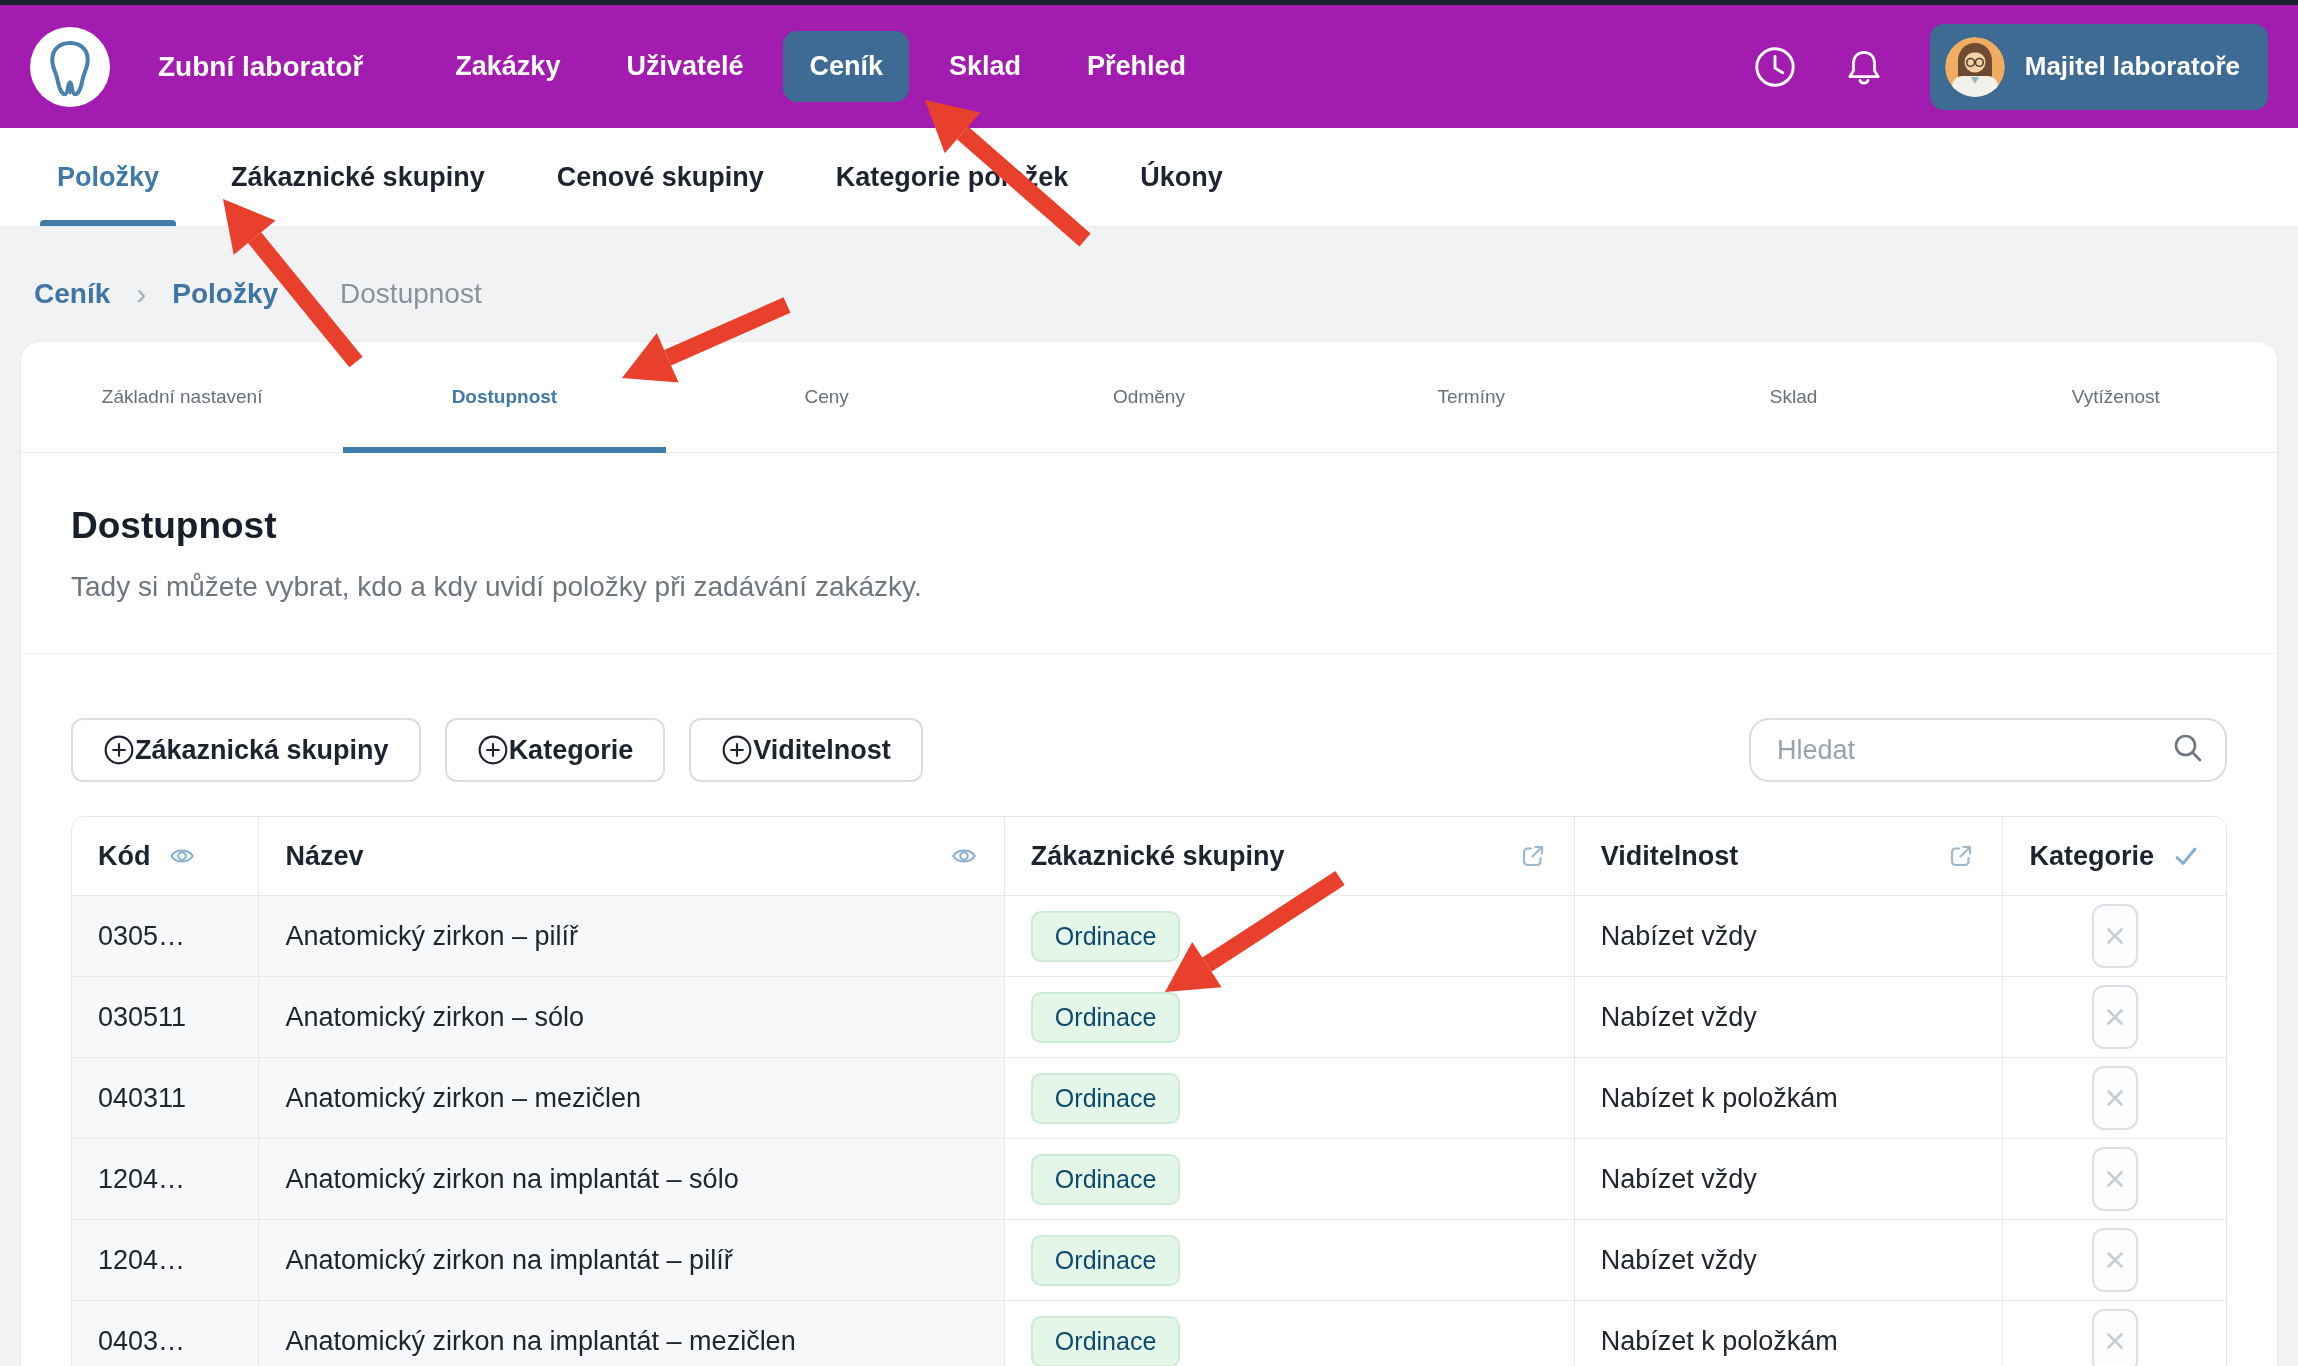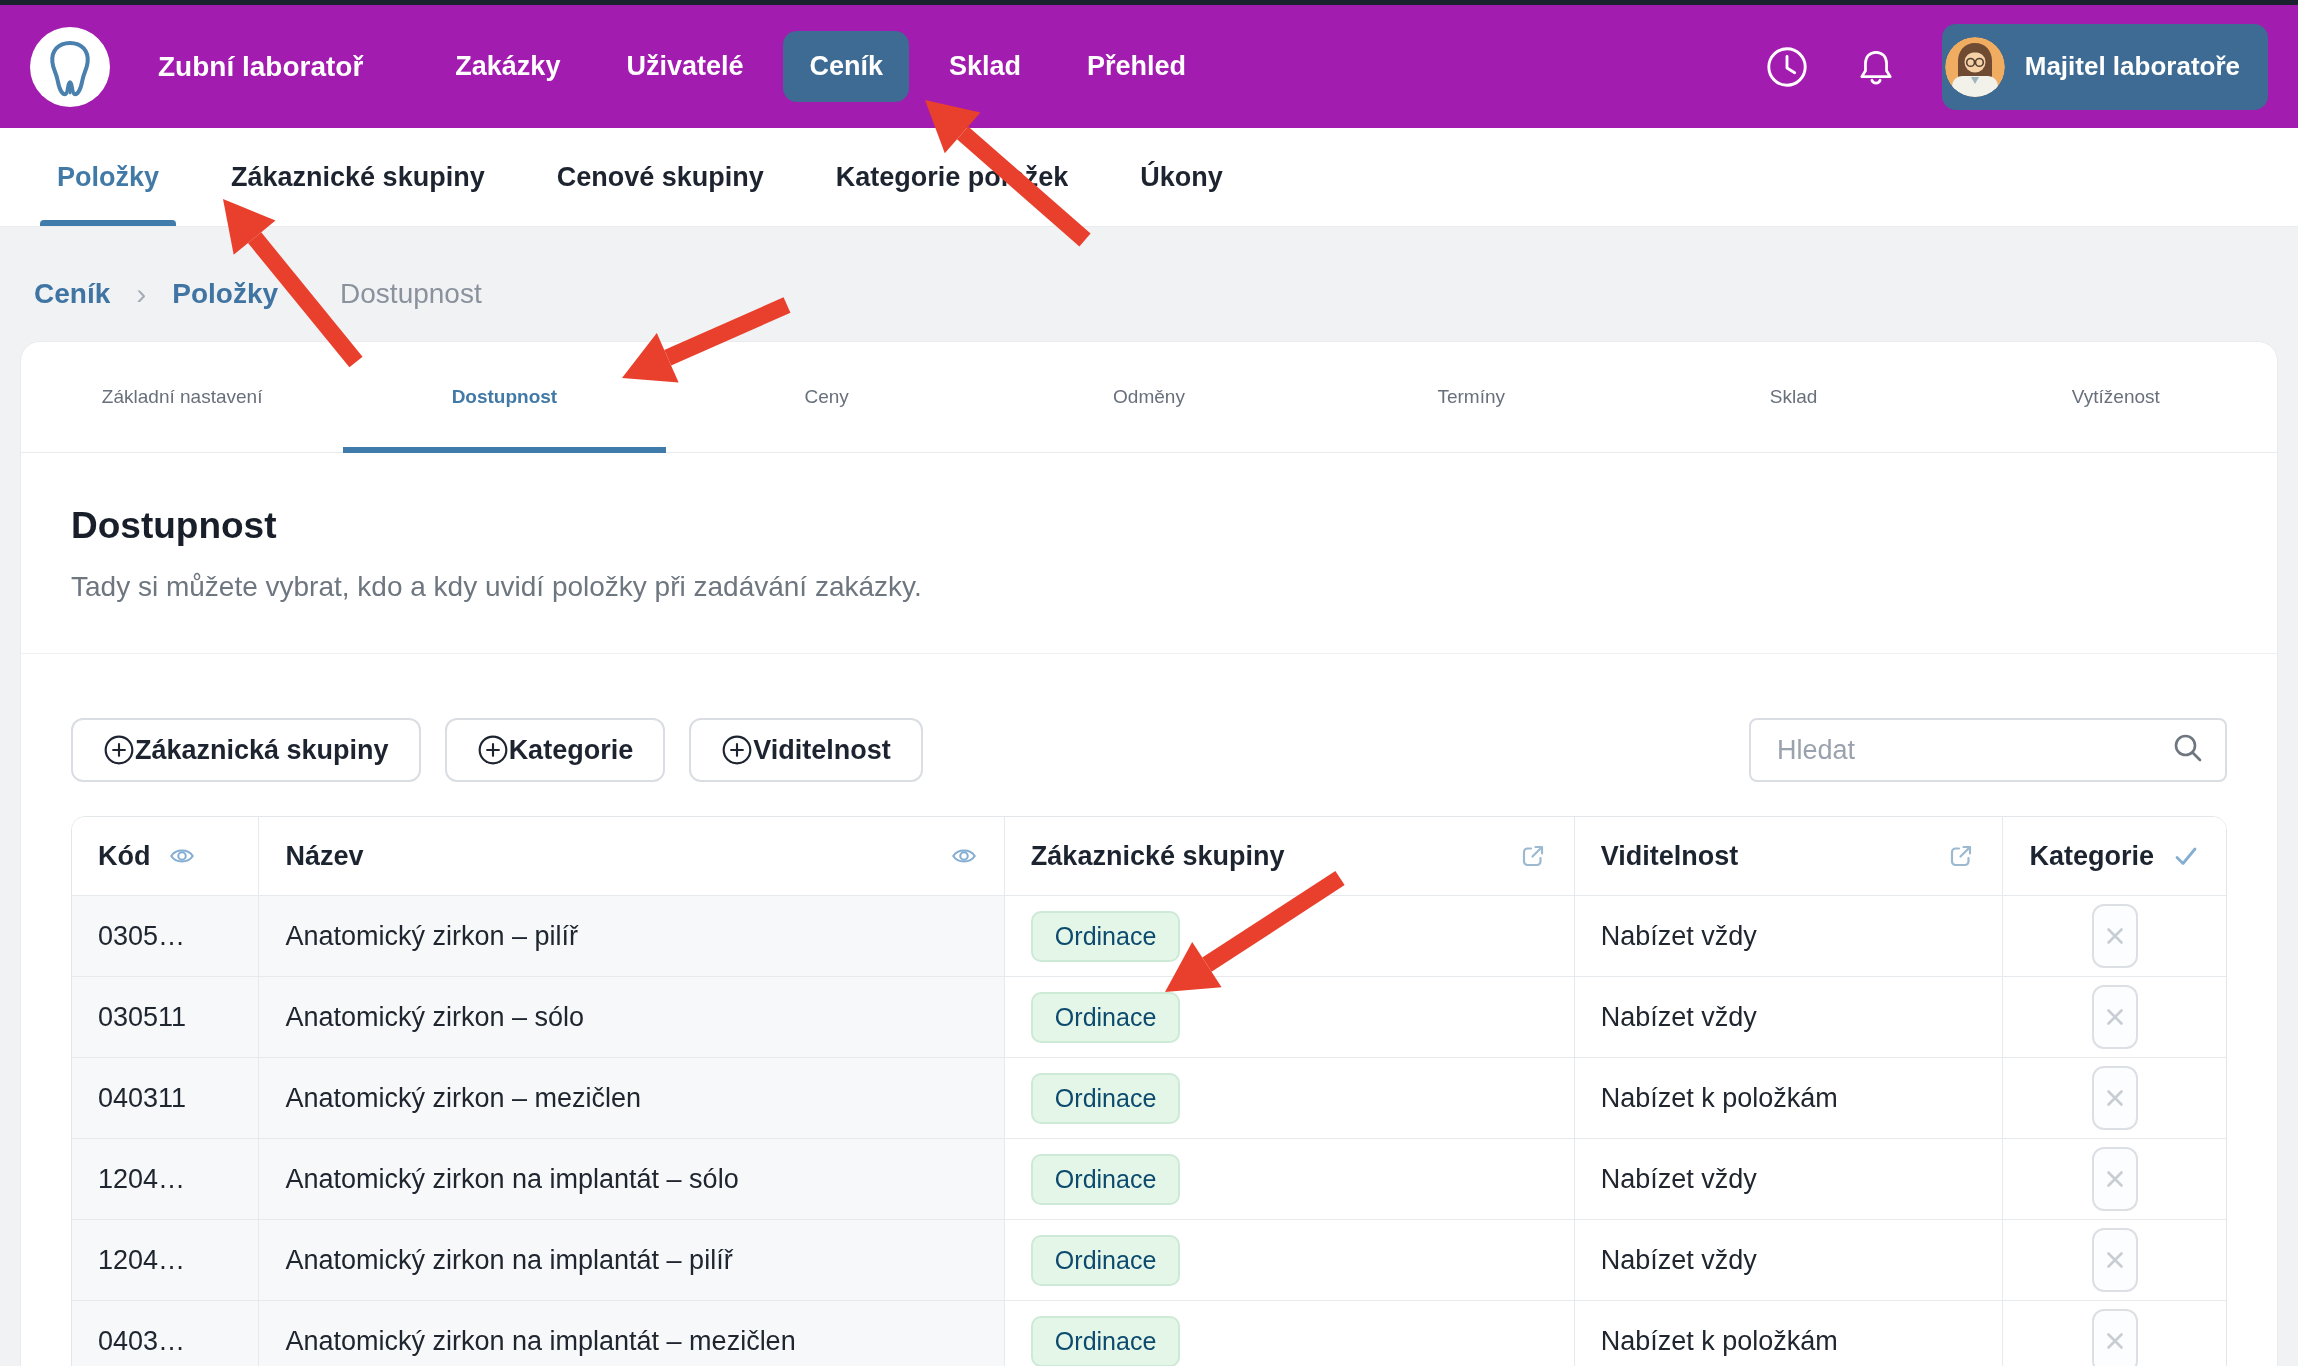--- a/index.html
+++ b/index.html
@@ -13,21 +13,21 @@
   .topstrip{height:5px;background:#1a232d;}
   
   .topbar{height:123px;background:#a21caf;display:flex;align-items:center;padding:0 30px;box-sizing:border-box;}
   .logo{width:80px;height:80px;border-radius:50%;background:#fff;display:flex;align-items:center;justify-content:center;flex:0 0 auto;}
   .brand{color:#fff;font-size:28px;font-weight:700;margin-left:48px;white-space:nowrap;}
   .mainnav{display:flex;align-items:center;gap:14px;margin-left:66px;}
   .navitem{color:#fff;font-size:27px;font-weight:600;text-decoration:none;padding:20px 26px;border-radius:14px;white-space:nowrap;cursor:pointer;}
   .navitem.active{background:#3d6b93;}
   .topbar-right{margin-left:auto;display:flex;align-items:center;gap:44px;}
   .icon-btn{display:flex;align-items:center;justify-content:center;cursor:pointer;}
-  .userchip{display:flex;align-items:center;gap:20px;background:#3d6b93;border-radius:14px;padding:13px 28px 13px 3px;cursor:pointer;}
+  .userchip{display:flex;align-items:center;gap:20px;background:#3d6b93;border-radius:14px;padding:13px 28px 13px 15px;cursor:pointer;}
   .avatar{width:60px;height:60px;border-radius:50%;overflow:hidden;flex:0 0 auto;}
   .username{color:#fff;font-size:26px;font-weight:600;white-space:nowrap;}
   
   .subnav{background:#fff;height:98px;display:flex;align-items:stretch;padding:0 40px;border-bottom:1px solid #e9ebee;}
   .subtab{position:relative;display:flex;align-items:center;padding:0 17px;margin-right:38px;font-size:27px;font-weight:600;color:#1d2430;text-decoration:none;white-space:nowrap;cursor:pointer;}
   .subtab.active{color:#4179a7;}
   .subtab.active::after{content:"";position:absolute;left:0;right:0;bottom:0;height:6px;background:#3f7bab;border-radius:4px 4px 0 0;}
   
   .page{padding:0 20px;}
   .breadcrumb{display:flex;align-items:center;gap:26px;padding:50px 14px 30px;font-size:28px;}
@@ -41,21 +41,21 @@
   .cardtab.active{color:#4179a7;font-weight:600;}
   .cardtab.active::after{content:"";position:absolute;left:0;right:0;bottom:-1px;height:6px;background:#3f7bab;}
   .section-head{padding:52px 50px 50px;border-bottom:1px solid #eef0f2;}
   .section-title{font-size:37px;font-weight:700;color:#191f2a;margin:0 0 24px;}
   .section-desc{font-size:28px;color:#6e7680;margin:0;}
   
   .toolbar{display:flex;justify-content:space-between;align-items:center;padding:64px 50px 0;}
   .btn-group{display:flex;gap:24px;}
   .tbtn{display:flex;align-items:center;height:64px;padding:0 30px;background:#fff;border:2px solid #dadde2;border-radius:12px;font-size:27px;font-weight:600;color:#1d2430;font-family:inherit;cursor:pointer;white-space:nowrap;}
   .search{position:relative;width:478px;flex:0 0 auto;}
-  .search input{width:100%;height:64px;box-sizing:border-box;border:2px solid #dadde2;border-radius:8px;padding:0 74px 0 26px;font-size:27px;color:#1d2430;font-family:inherit;background:#fff;outline:none;}
+  .search input{width:100%;height:64px;box-sizing:border-box;border:2px solid #dadde2;border-radius:20px;padding:0 74px 0 26px;font-size:27px;color:#1d2430;font-family:inherit;background:#fff;outline:none;}
   .search input::placeholder{color:#9aa2ad;}
   .search .mag{position:absolute;right:22px;top:50%;transform:translateY(-50%);pointer-events:none;}
   
   .table-wrap{margin:34px 50px 0;border:1px solid #e4e7ea;border-radius:14px 14px 0 0;overflow:hidden;}
   table{width:100%;border-collapse:collapse;}
   th{height:78px;background:#fff;padding:0 26px;font-size:27px;font-weight:700;color:#1c2430;border-left:1px solid #e7eaec;text-align:left;white-space:nowrap;}
   th:first-child{border-left:none;}
   th .hcell{display:flex;align-items:center;gap:18px;}
   th .hcell.sb{justify-content:space-between;}
   td{height:80px;padding:0 26px;font-size:27px;color:#20262f;border-top:1px solid #e7eaec;border-left:1px solid #e7eaec;background:#fff;white-space:nowrap;}

